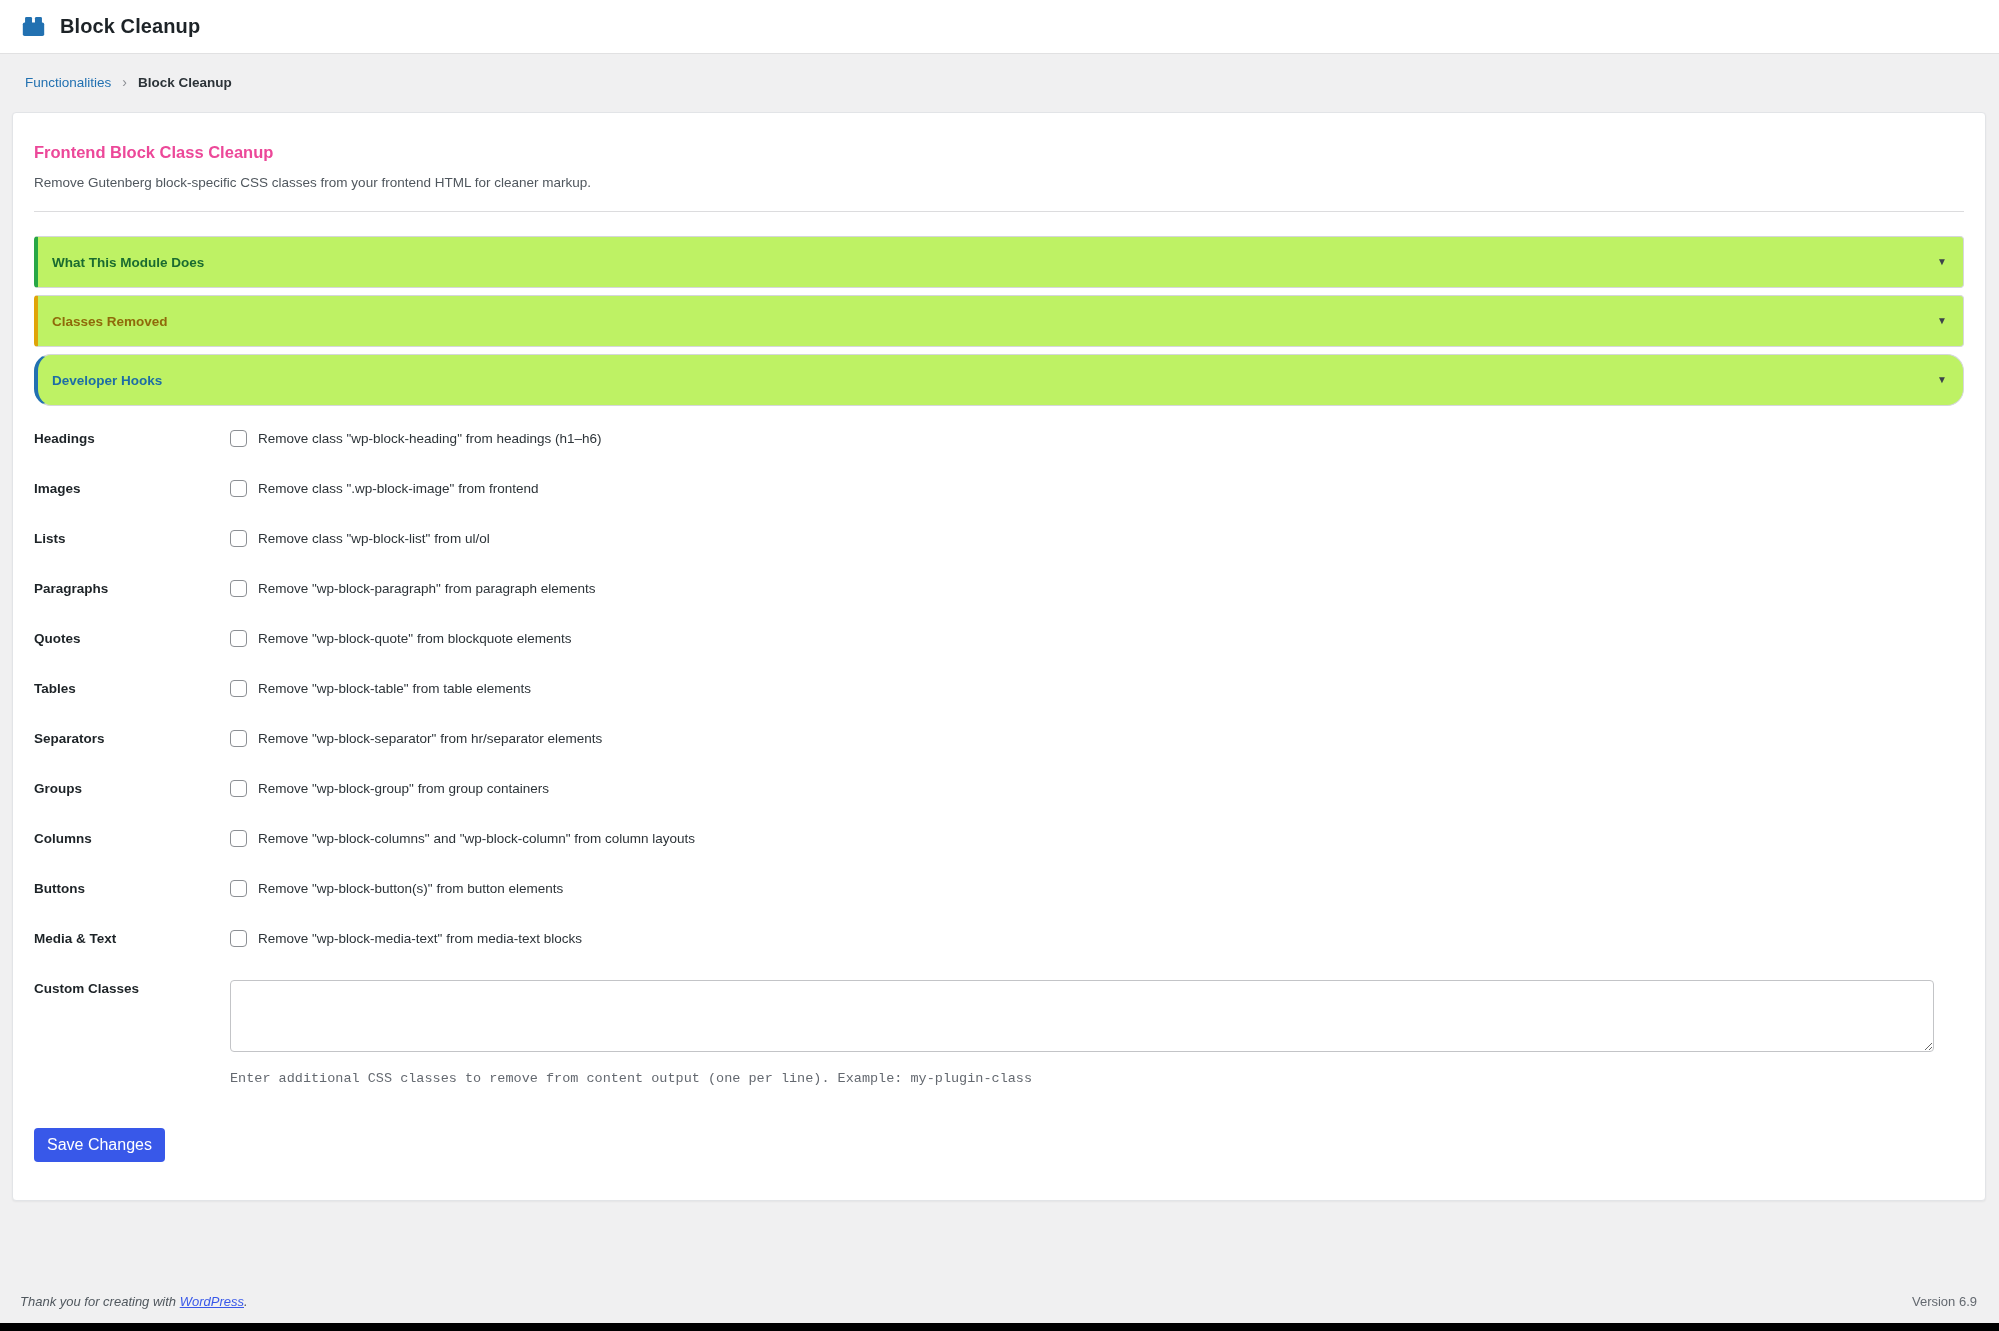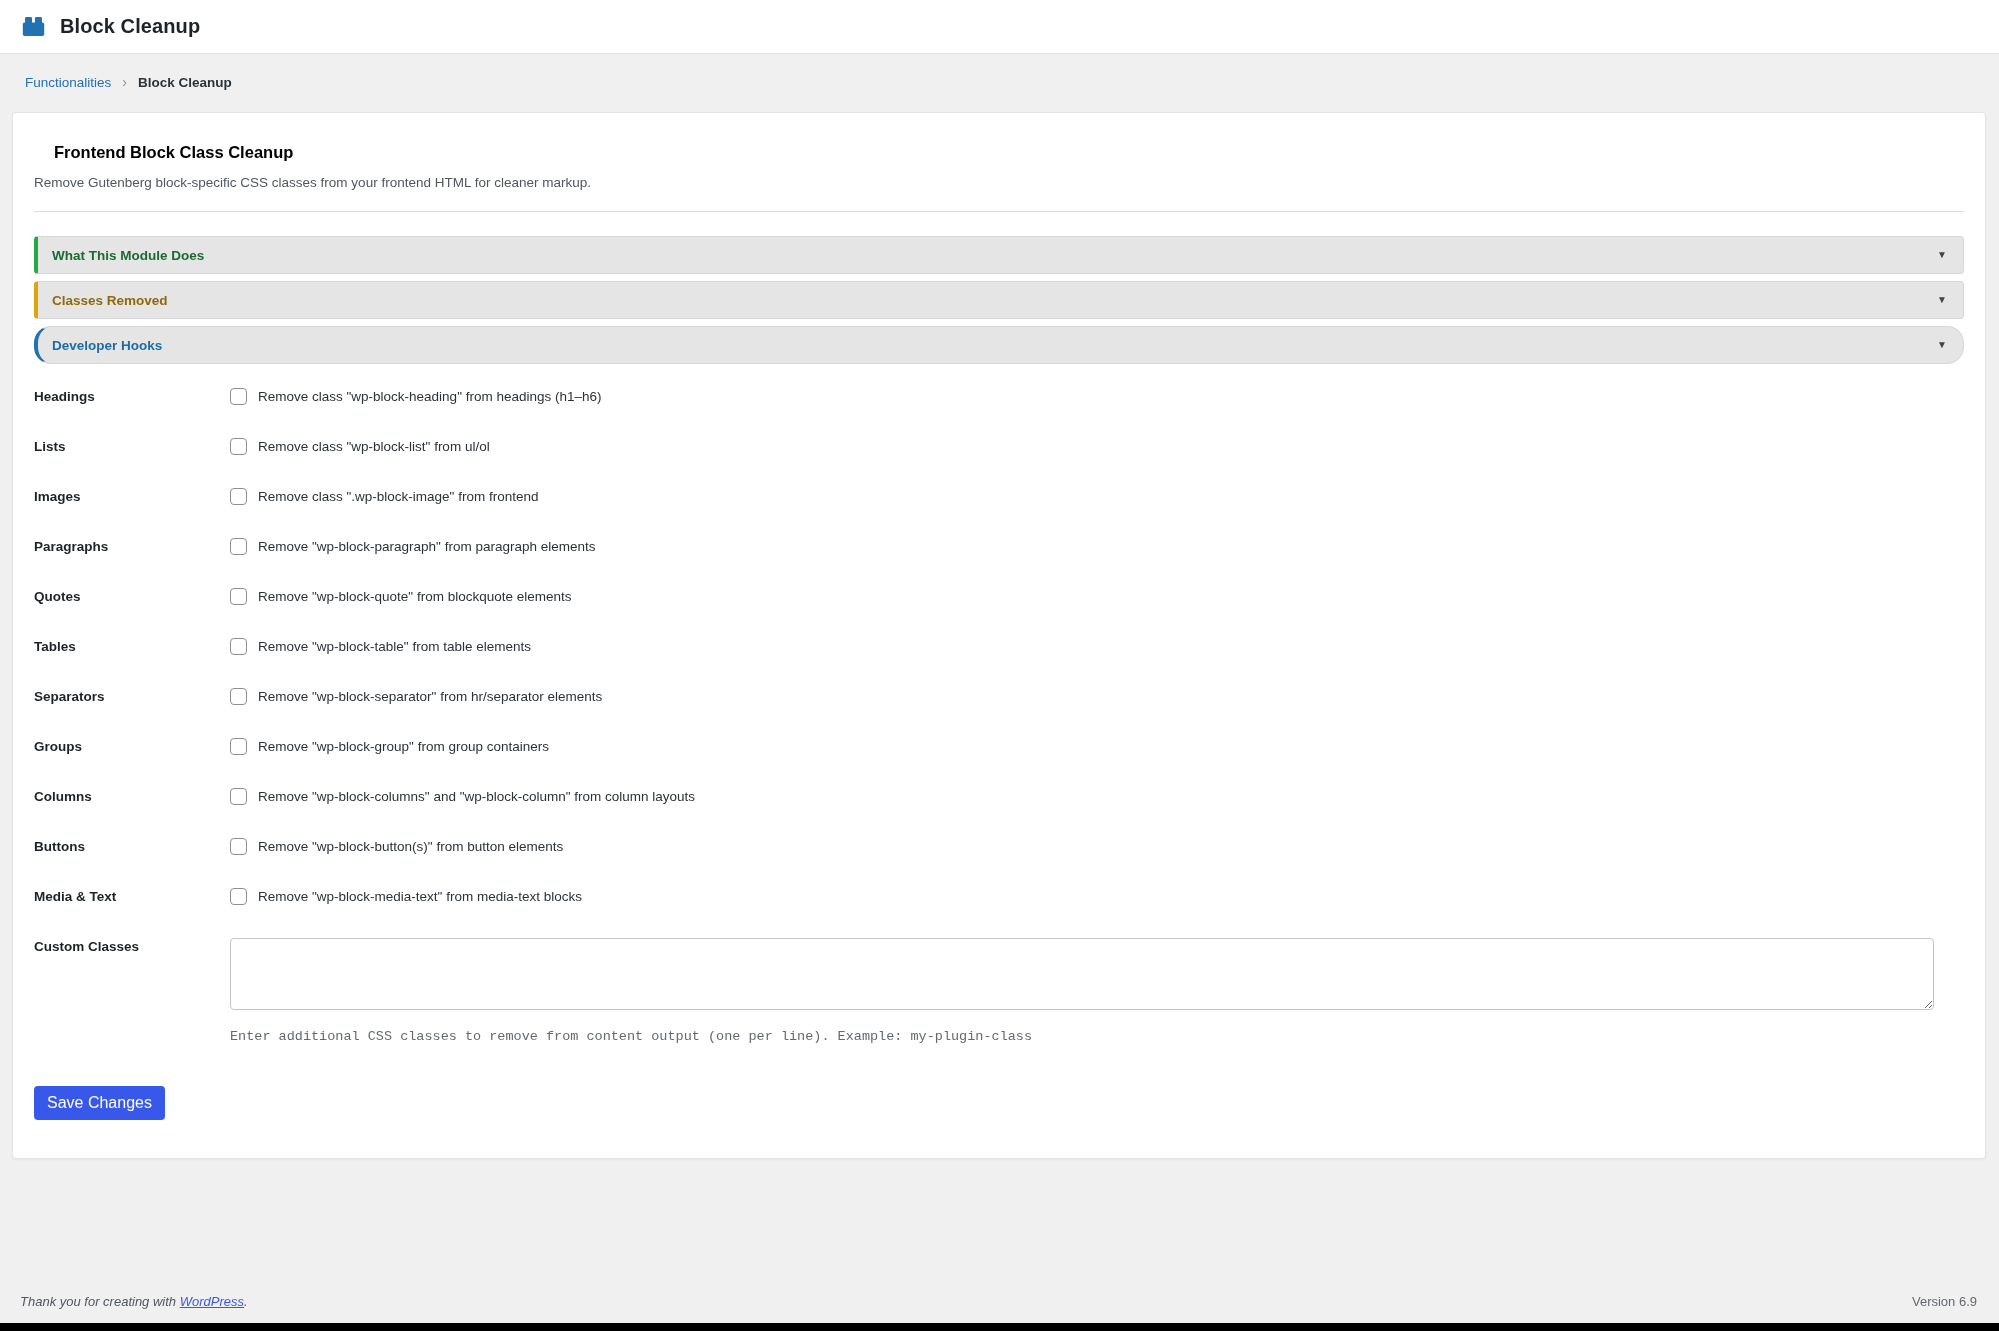--- a/index.html
+++ b/index.html
@@ -27,27 +27,27 @@
   .breadcrumb a { color:#2271b1; text-decoration:none; }
   .breadcrumb .sep { color:#8c8f94; font-size:14px; }
   .breadcrumb .current { color:#2c3338; font-weight:700; }
   
   .card {
     background:#fff; margin:10px 13px 0 12px;
     border:1px solid #e2e4e7; border-radius:4px;
     box-shadow:0 1px 2px rgba(0,0,0,0.05);
     padding:30px 21px 38px 21px;
   }
-  .card-title { font-size:16.5px; font-weight:700; color:#000000; margin-bottom:13px;margin-left:20px; }
+  .card-title { font-size:16.5px; font-weight:700; color:#ec4899; margin-bottom:13px; }
   .card-desc { font-size:13.5px; color:#50575e; margin-bottom:21px; }
   .divider { border-top:1px solid #dcdcde; margin-bottom:24px; }
   
   .accordion {
-    background:#e5e5e5; border:1px solid #d5d7da; border-radius:4px;
-    height:38px; margin-bottom:7px;
+    background:#bef264; border:1px solid #d5d7da; border-radius:4px;
+    height:52px; margin-bottom:7px;
     display:flex; align-items:center; justify-content:space-between;
     padding:0 16px 0 14px; cursor:pointer;
   }
   .accordion .acc-title { font-size:13.5px; font-weight:700; }
   .accordion .chevron { font-size:10px; color:#3c434a; line-height:1; }
   
   .fields { margin-top:24px; }
   .field-row { display:flex; align-items:flex-start; margin-bottom:30px; min-height:20px; }
   .field-label { flex:0 0 196px; font-size:13.5px; font-weight:700; color:#1d2327; padding-top:1px; }
   .field-control { flex:1; display:flex; align-items:center; gap:11px; }
@@ -129,32 +129,32 @@
 
     <div class="field-row">
       <div class="field-label">Headings</div>
       <label class="field-control">
         <input type="checkbox" class="cb" style="">
         <span class="cb-text">Remove class "wp-block-heading" from headings (h1–h6)</span>
       </label>
     </div>
 
     <div class="field-row">
+      <div class="field-label">Images</div>
+      <label class="field-control">
+        <input type="checkbox" class="cb" style="">
+        <span class="cb-text">Remove class ".wp-block-image" from frontend</span>
+      </label>
+    </div>
+
+    <div class="field-row">
       <div class="field-label">Lists</div>
       <label class="field-control">
         <input type="checkbox" class="cb" style="">
         <span class="cb-text">Remove class "wp-block-list" from ul/ol</span>
-      </label>
-    </div>
-
-    <div class="field-row">
-      <div class="field-label">Images</div>
-      <label class="field-control">
-        <input type="checkbox" class="cb" style="">
-        <span class="cb-text">Remove class ".wp-block-image" from frontend</span>
       </label>
     </div>
 
     <div class="field-row">
       <div class="field-label">Paragraphs</div>
       <label class="field-control">
         <input type="checkbox" class="cb" style="">
         <span class="cb-text">Remove "wp-block-paragraph" from paragraph elements</span>
       </label>
     </div>

